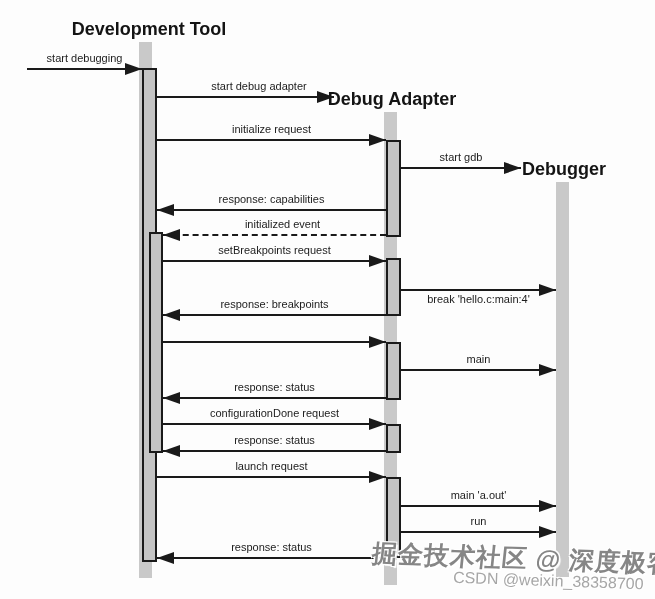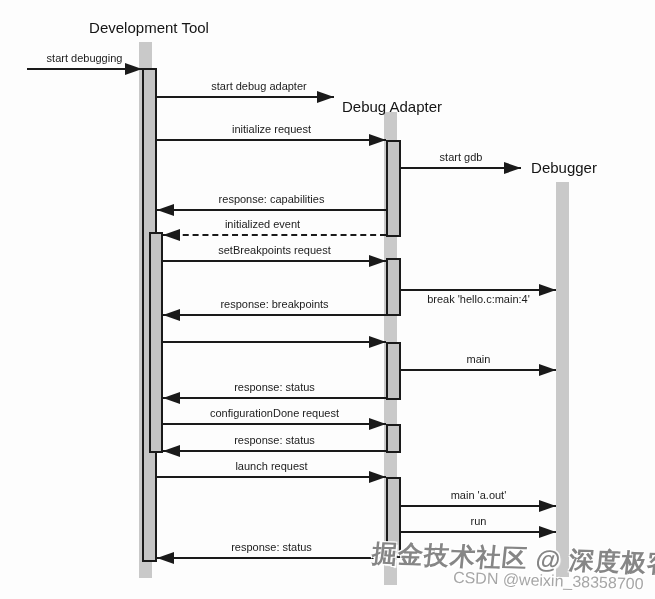--- a/index.html
+++ b/index.html
@@ -5,21 +5,21 @@
   html,body { margin:0; padding:0; }
   .canvas {
     position:relative; width:655px; height:599px;
     background:#fdfdfd; overflow:hidden;
     font-family:"Liberation Sans", sans-serif;
     --line:#1a1a1a; --lifeline:#c9c9c9; --activation:#c4c4c4;
     --wm-main:#868686; --wm-sub:#a6a6a6;
   }
   .actor-title {
     position:absolute; transform:translateX(-50%);
-    font-weight:normal; font-size:15px; color:#141414; white-space:nowrap;
+    font-weight:bold; font-size:18px; color:#141414; white-space:nowrap;
   }
   .lifeline { position:absolute; background:var(--lifeline); }
   .activation {
     position:absolute; background:var(--activation);
     border:2px solid var(--line); box-sizing:border-box;
   }
   .msg-line { position:absolute; height:2px; background:var(--line); }
   .msg-line.dashed { height:0; background:none; border-top:2px dashed var(--line); }
   .msg-label {
     position:absolute; transform:translateX(-50%);
@@ -49,21 +49,21 @@
 </style>
 </head>
 <body>
 
 <div class="canvas" id="canvas" style="--line: #1a1a1a; --lifeline: #c9c9c9; --activation: #c4c4c4; background: rgb(253, 253, 253); --wm-main: #868686; --wm-sub: #a6a6a6;">
   <div class="wm-main" id="wm-main" style="left: 372px; top: 542px;">掘金技术社区 @ 深度极客</div>
   <div class="wm-sub" id="wm-sub" style="left: 453px; top: 572px;">CSDN @weixin_38358700</div>
 <div class="lifeline" style="left: 139px; top: 42px; width: 13px; height: 536px;"></div>
     <div class="actor-title" style="left: 149px; top: 19px;">Development Tool</div>
     <div class="lifeline" style="left: 384px; top: 112px; width: 13px; height: 473px;"></div>
-    <div class="actor-title" style="left: 392px; top: 98px; text-align: right;">Debug Adapter</div>
+    <div class="actor-title" style="left: 392px; top: 89px; text-align: right;">Debug Adapter</div>
     <div class="lifeline" style="left: 556px; top: 182px; width: 13px; height: 395px;"></div>
     <div class="actor-title" style="left: 564px; top: 159px;">Debugger</div>
     <div class="activation" style="left: 142px; top: 68px; width: 15px; height: 494px;"></div>
     <div class="activation" style="left: 149px; top: 232px; width: 14px; height: 221px;"></div>
     <div class="activation" style="left: 386px; top: 140px; width: 15px; height: 97px;"></div>
     <div class="activation" style="left: 386px; top: 258px; width: 15px; height: 58px;"></div>
     <div class="activation" style="left: 386px; top: 342px; width: 15px; height: 58px;"></div>
     <div class="activation" style="left: 386px; top: 424px; width: 15px; height: 29px;"></div>
     <div class="activation" style="left: 386px; top: 477px; width: 15px; height: 81px;"></div>
     <div class="msg-line" style="left: 27px; top: 68px; width: 115px;"></div>
@@ -76,21 +76,21 @@
     <div class="arrowhead right" style="left: 369px; top: 134px;"></div>
     <div class="msg-label" style="left: 271.5px; top: 123px;">initialize request</div>
     <div class="msg-line" style="left: 401px; top: 167px; width: 120px;"></div>
     <div class="arrowhead right" style="left: 504px; top: 162px;"></div>
     <div class="msg-label" style="left: 461px; top: 151px;">start gdb</div>
     <div class="msg-line" style="left: 157px; top: 209px; width: 229px;"></div>
     <div class="arrowhead left" style="left: 157px; top: 204px;"></div>
     <div class="msg-label" style="left: 271.5px; top: 193px;">response: capabilities</div>
     <div class="msg-line dashed" style="left: 163px; top: 234px; width: 223px;"></div>
     <div class="arrowhead left" style="left: 163px; top: 229px;"></div>
-    <div class="msg-label" style="left: 259px; top: 218px; padding-left: 7px;">initialized event</div>
+    <div class="msg-label" style="left: 279px; top: 218px; padding-left: 7px;">initialized event</div>
     <div class="msg-line" style="left: 163px; top: 260px; width: 223px;"></div>
     <div class="arrowhead right" style="left: 369px; top: 255px;"></div>
     <div class="msg-label" style="left: 274.5px; top: 244px;">setBreakpoints request</div>
     <div class="msg-line" style="left: 401px; top: 289px; width: 155px;"></div>
     <div class="arrowhead right" style="left: 539px; top: 284px;"></div>
     <div class="msg-label" style="left: 478.5px; top: 273px; margin-top: 20px;">break 'hello.c:main:4'</div>
     <div class="msg-line" style="left: 163px; top: 314px; width: 223px;"></div>
     <div class="arrowhead left" style="left: 163px; top: 309px;"></div>
     <div class="msg-label" style="left: 274.5px; top: 298px;">response: breakpoints</div>
     <div class="msg-line" style="left: 163px; top: 341px; width: 223px;"></div>

